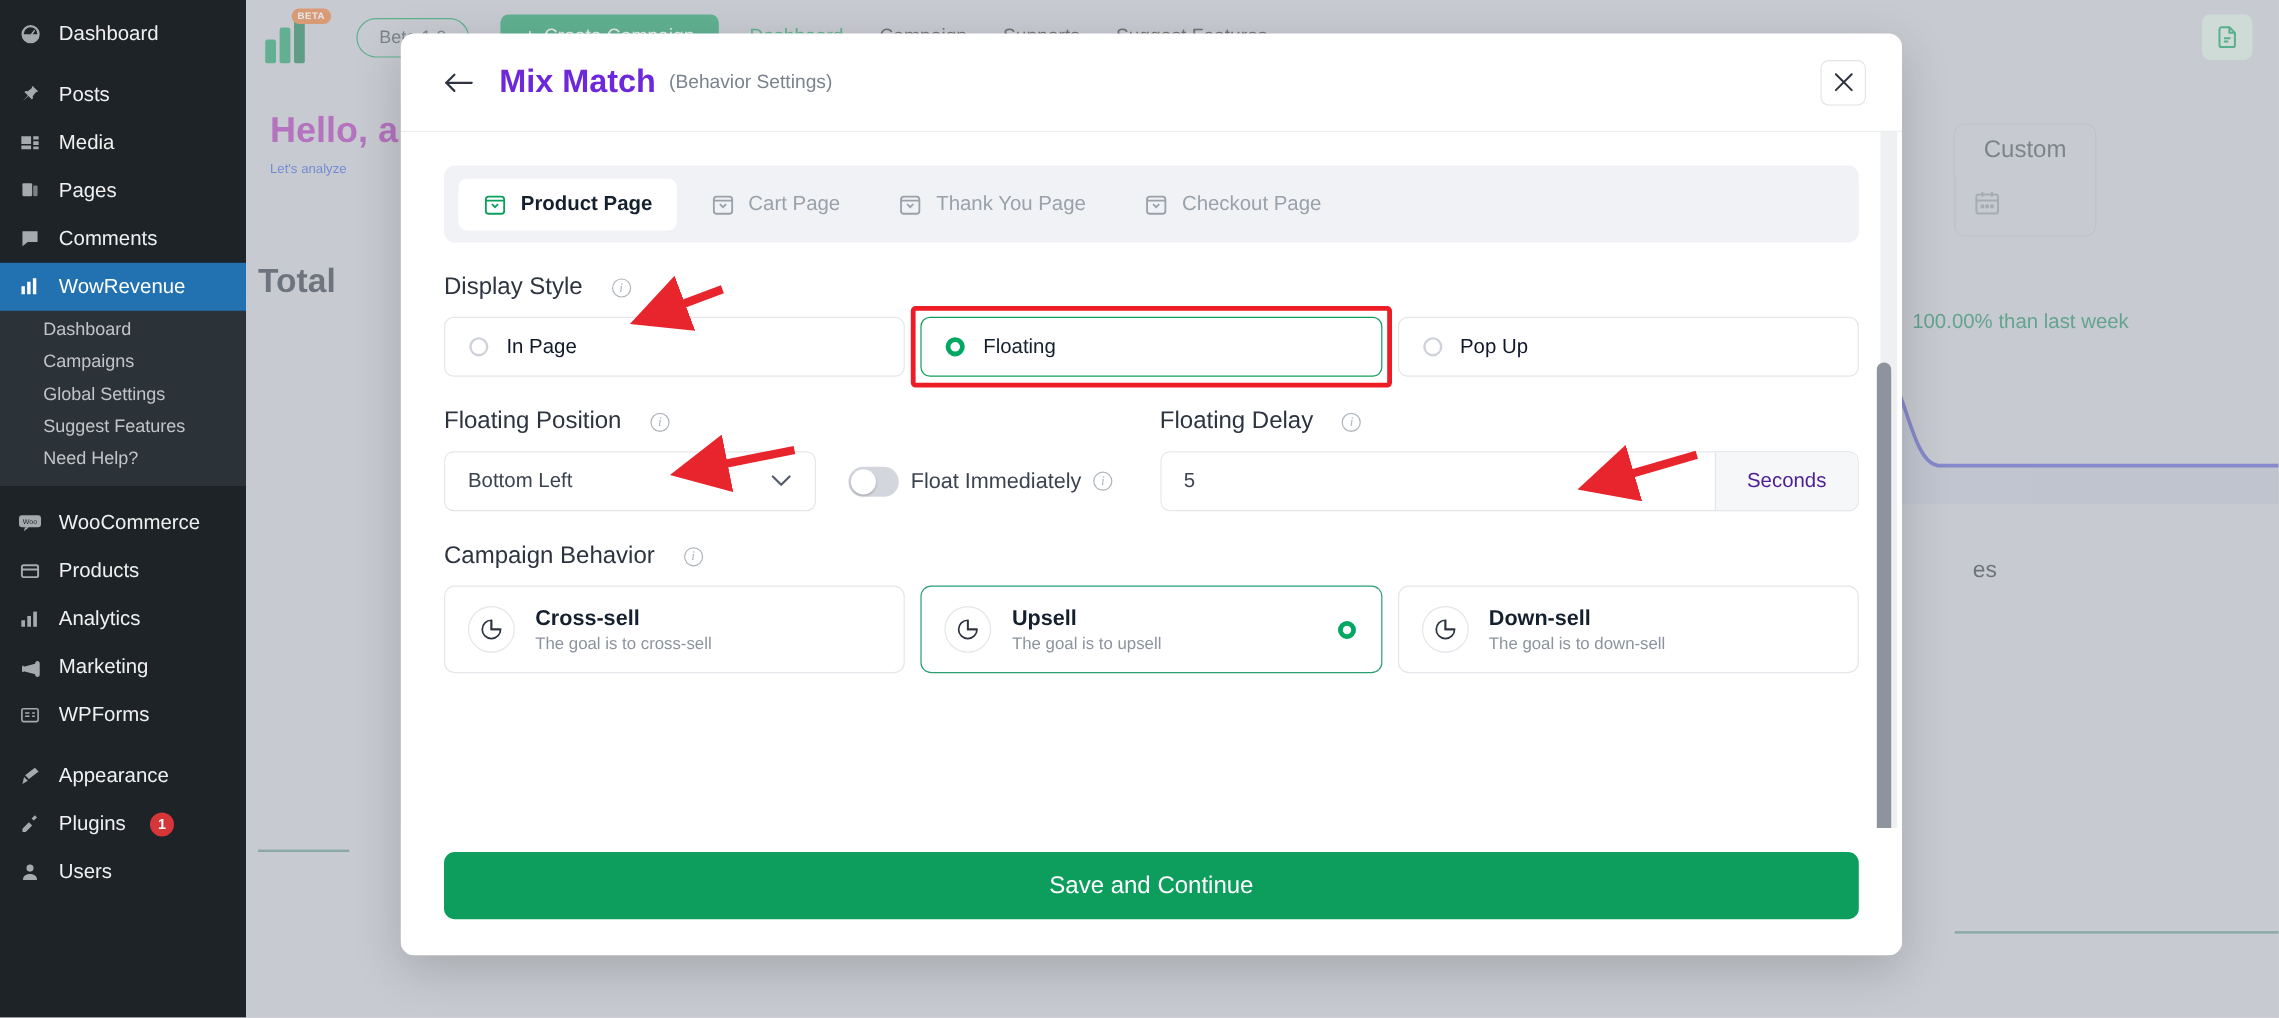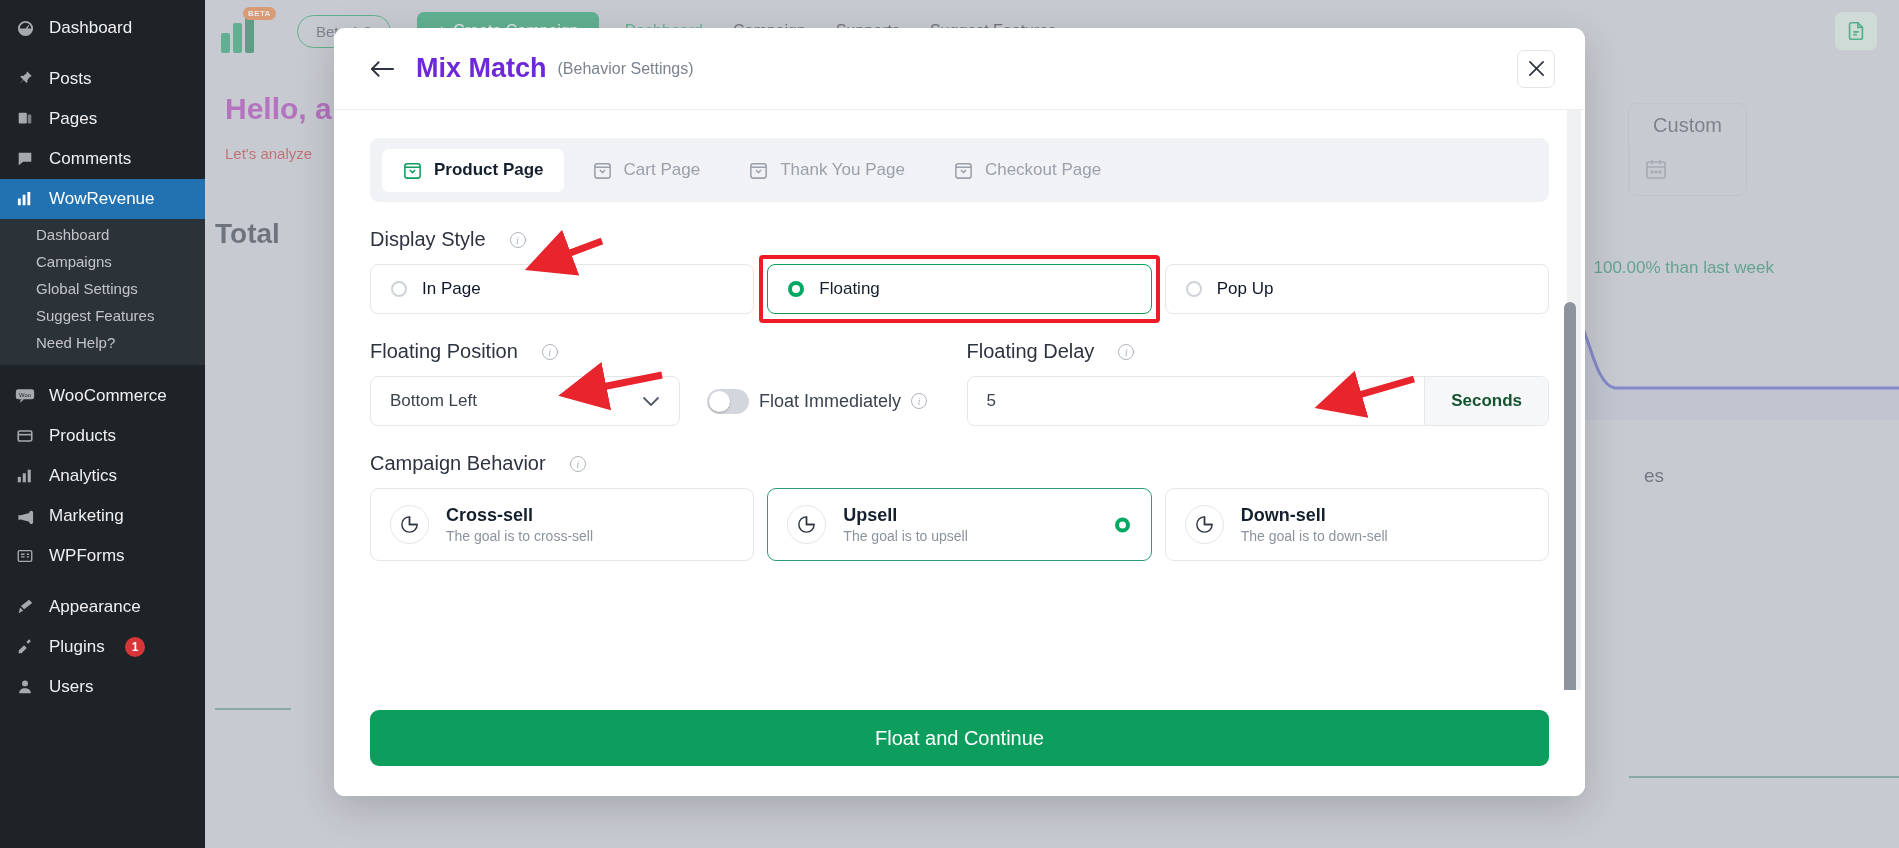--- a/index.html
+++ b/index.html
@@ -99,21 +99,21 @@
     position: absolute; right: 22px; top: 12px;
     width: 42px; height: 38px; border-radius: 7px;
     background: #d5e7dd;
     display: flex; align-items: center; justify-content: center;
     color: #0d9e5e;
     opacity: .6;
   }
 
   .app-greet { position: absolute; left: 20px; top: 92px; opacity: .5; }
   .app-greet h1 { font-size: 30px; color: #a21caf; font-weight: bold; }
-  .app-greet p { font-size: 15px; color: #b91c1c; margin-top: 19px; }
+  .app-greet p { font-size: 11px; color: #1d4ed8; margin-top: 9px; }
 
   .app-total {
     position: absolute; left: 10px; top: 218px;
     font-size: 28px; font-weight: bold; color: #18212f;
     opacity: .5;
   }
   .app-rangelabel {
     position: absolute; right: 320px; top: 113px;
     font-size: 19px; color: #4a5568; opacity: .55;
   }
@@ -297,21 +297,21 @@
     font-size: 17px; color: #3b4350;
     font-family: "Liberation Sans", sans-serif;
     background: #fff;
   }
   .delay-unit {
     flex: 0 0 auto;
     padding: 0 26px;
     display: flex; align-items: center;
     background: #f6f7f9;
     border-left: 1px solid #e4e6ea;
-    font-size: 17px; color: #14532d; font-weight: bold;
+    font-size: 17px; color: #4c1d95;
   }
 
   
   .beh-row { display: flex; gap: 13px; }
   .beh-card {
     flex: 1 1 0;
     border: 1px solid #e4e6ea; border-radius: 9px;
     height: 73px;
     display: flex; align-items: center;
     padding: 0 19px; gap: 17px;
@@ -363,20 +363,28 @@
       <span>Dashboard</span>
     </div>
     <div class="wp-gap"></div>
     <div class="wp-item">
       <span class="ico">
         <svg width="18" height="18" viewBox="0 0 20 20" fill="currentColor">
             <path d="M12.5 1.8l-1 1 .6.6-4.2 3.3-2-.3-1.1 1.1 3.2 3.2-5 5.5 5.5-5 3.2 3.2 1.1-1.1-.3-2 3.3-4.2.6.6 1-1-4.9-4.9z"></path>
           </svg>
       </span>
       <span>Posts</span>
+    </div>
+    <div class="wp-item">
+      <span class="ico">
+        <svg width="18" height="18" viewBox="0 0 20 20" fill="currentColor">
+            <path d="M2 4h9v7H2zM13 4h5v3h-5zM13 8.5h5V12h-5zM2 12.5h9V16H2zM13 13.5h5V16h-5z"></path>
+          </svg>
+      </span>
+      <span>Media</span>
     </div>
     <div class="wp-item">
       <span class="ico">
         <svg width="18" height="18" viewBox="0 0 20 20" fill="currentColor">
             <rect x="3" y="3" width="9" height="12" rx="1"></rect>
             <rect x="13" y="5" width="4" height="10" rx="1" opacity=".7"></rect>
           </svg>
       </span>
       <span>Pages</span>
     </div>
@@ -706,21 +714,21 @@
           </span>
         </div>
       </div>
 
       <div class="scroll-track">
         <div class="scroll-thumb"></div>
       </div>
     </div>
 
     <div class="modal-foot">
-      <button class="save-btn">Float and Continue</button>
+      <button class="save-btn">Save and Continue</button>
     </div>
   </div>
 
   <svg class="arrows" viewBox="0 0 1899 848">
     <defs>
       <marker id="ah" markerWidth="7" markerHeight="7" refX="5" refY="3.5" orient="auto">
         <polygon points="0,0 7,3.5 0,7" fill="#e8242c"></polygon>
       </marker>
     </defs>
     <line x1="602" y1="241" x2="538" y2="265" stroke="#e8242c" stroke-width="7" marker-end="url(#ah)"></line>

